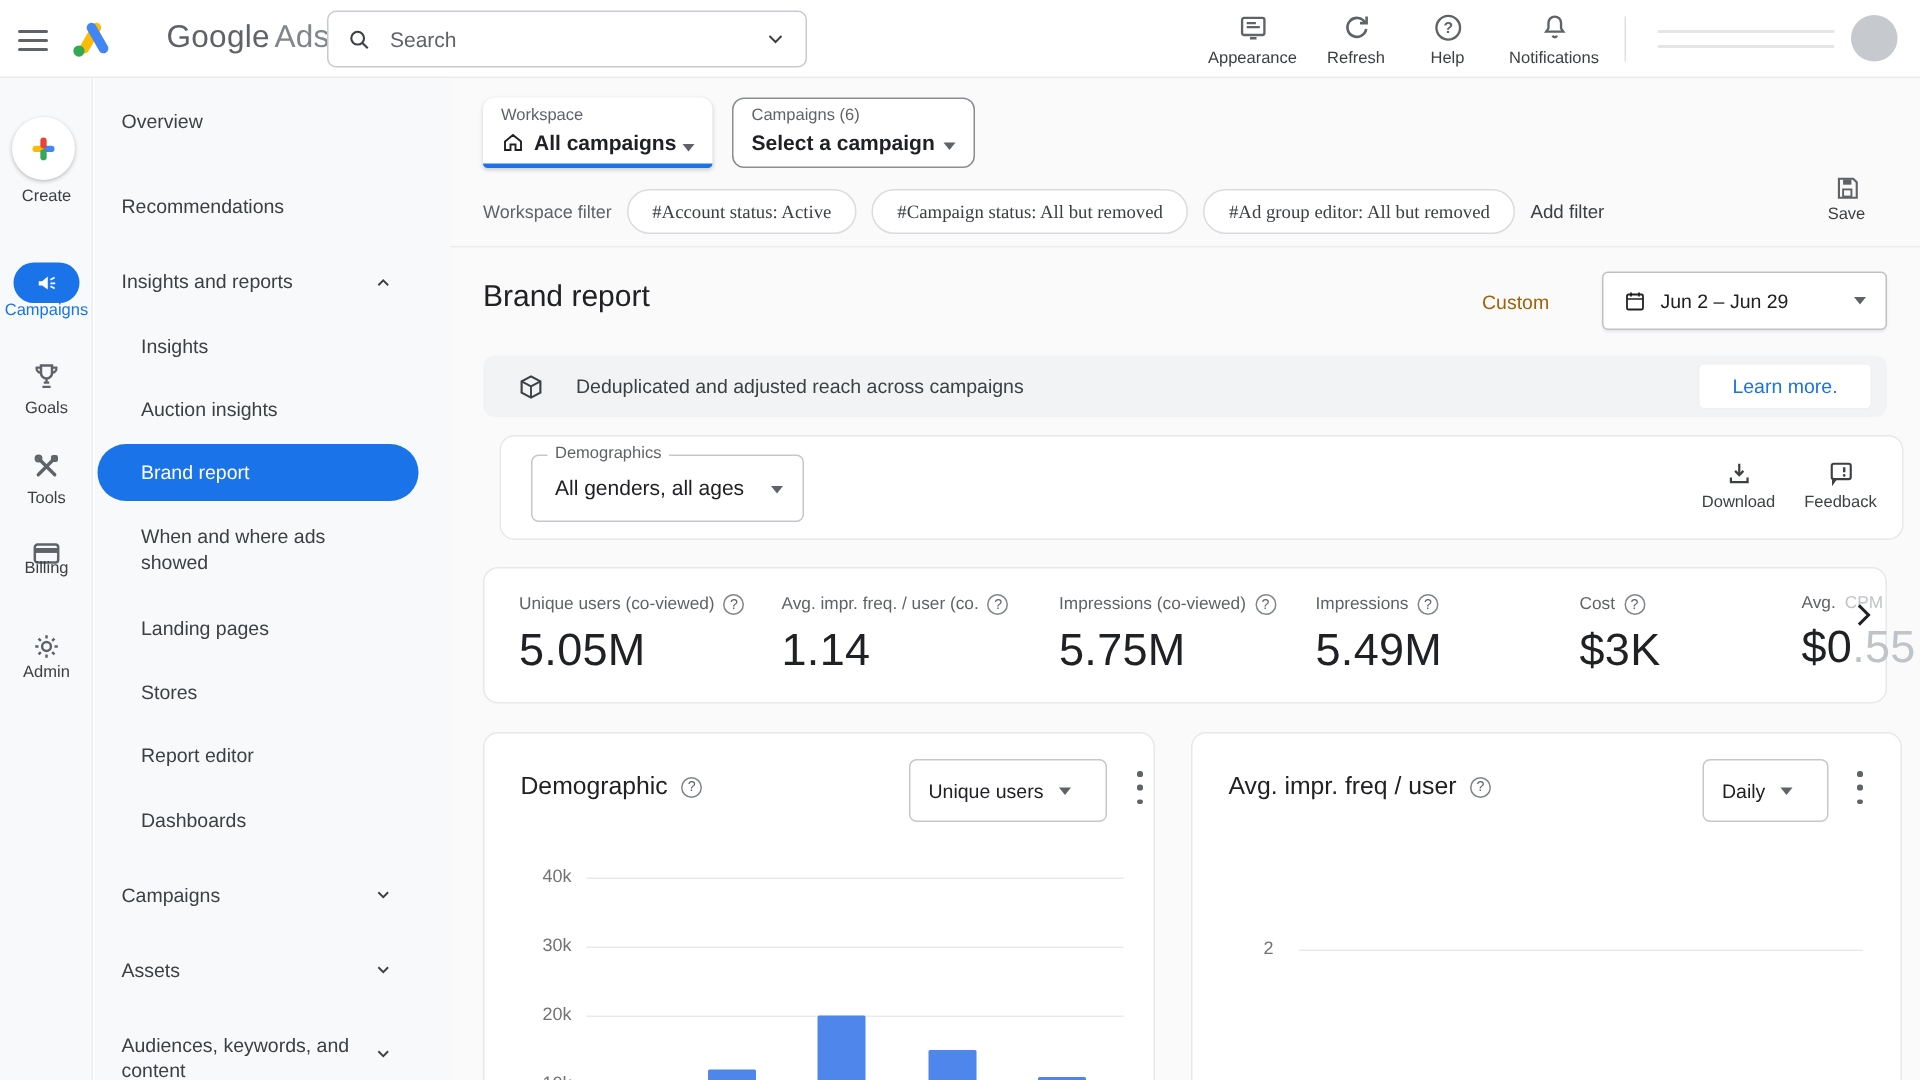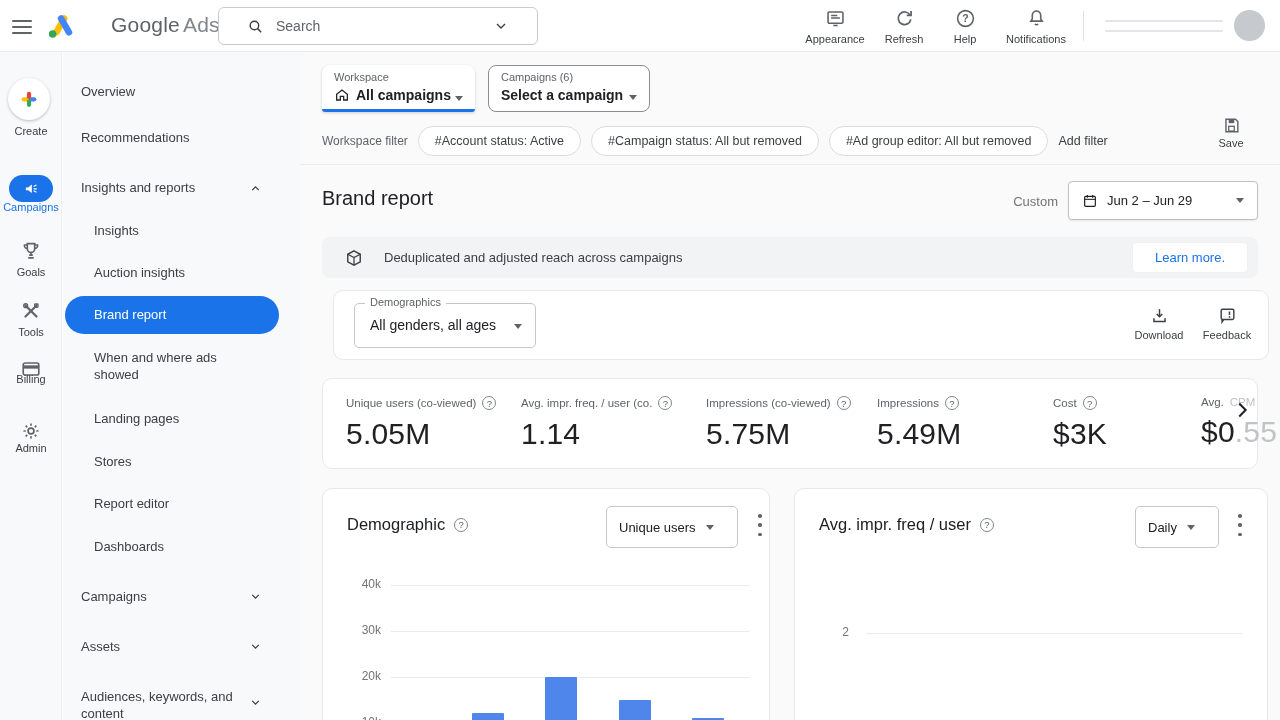--- a/index.html
+++ b/index.html
@@ -8,21 +8,21 @@
   svg { display:block; }
 
   
   #topbar { position:absolute; left:0; top:0; width:1280px; height:52px; background:#fff; border-bottom:1px solid #ebebeb; z-index:5; }
   .burger { position:absolute; left:10px; top:16px; width:24px; height:20px; cursor:pointer; }
   .burger span { display:block; height:2.5px; background:#5f6368; margin:3.5px 2px; border-radius:1px; }
   .brand-logo { position:absolute; left:44px; top:11px; }
   .brand-text { position:absolute; left:86px; top:13px; font-size:21px; color:#5f6368; letter-spacing:.2px; }
   .brand-text b { font-weight:500; color:#5f6368;margin-left:25px; }
   .brand-text span.ads { color:#80868b; font-weight:400; margin-left:3px; }
-  .searchbox { position:absolute; left:218px; top:7px; width:320px; height:38px; border:1px solid #c7cace; border-radius:6px; background:#fff; display:flex; align-items:center; padding:0 28px; }
+  .searchbox { position:absolute; left:218px; top:7px; width:320px; height:38px; border:1px solid #c7cace; border-radius:6px; background:#fff; display:flex; align-items:center; padding:0 12px; }
   .searchbox .ph { flex:1; margin-left:12px; font-size:14px; color:#5f6368; }
   .tb-action { position:absolute; top:8px; width:72px; text-align:center; cursor:pointer; }
   .tb-action .glyph { height:22px; display:flex; justify-content:center; }
   .tb-action .lbl { font-size:11px; color:#3c4043; margin-top:3px; }
   .tb-divider { position:absolute; left:1083px; top:11px; width:1px; height:30px; background:#e0e0e0; }
   .redline { position:absolute; height:2px; background:#e3e5e8; border-radius:1px; }
   .avatar { position:absolute; left:1234px; top:10px; width:31px; height:31px; border-radius:50%; background:#c6c9cd; cursor:pointer; }
 
   
   #rail { position:absolute; left:0; top:52px; width:62px; bottom:0; background:#f8f9fa; border-right:1px solid #eceef0; }
@@ -47,28 +47,28 @@
   .ws-card .bluebar { position:absolute; left:0; bottom:0; width:100%; height:3px; background:#1a73e8; border-radius:0 0 3px 3px; }
   .cp-card { position:absolute; left:188px; top:13px; width:162px; height:47px; background:#fff; border:1px solid #8a8d91; border-radius:8px; cursor:pointer; }
   .cp-card .cap { position:absolute; left:12px; top:5px; font-size:11px; color:#5f6368; }
   .cp-card .val { position:absolute; left:12px; top:21px; font-size:14px; font-weight:700; color:#202124; }
   .tri { width:0; height:0; border-left:4.5px solid transparent; border-right:4.5px solid transparent; border-top:5.5px solid #5f6368; }
   .ws-card .tri { position:absolute; right:12px; top:31px; }
   .cp-card .tri { position:absolute; right:12px; top:29px; }
 
   .filter-row { position:absolute; left:22px; top:74px; display:flex; align-items:center; gap:10px; }
   .filter-cap { font-size:12px; color:#5f6368; }
-  .chip { height:30px; line-height:28px; padding:0 16px; border:1px solid #dadce0; border-radius:15px; background:#fff; font-size:12.5px; font-weight:500; color:#3c4043; cursor:pointer; white-space:nowrap; }
+  .chip { height:30px; line-height:28px; padding:0 16px; border:1px solid #dadce0; border-radius:15px; background:#fff; font-size:12.5px; font-weight:500; color:#3c4043; cursor:pointer; white-space:nowrap;font-family:Liberation Serif, serif; }
   .addfilter { font-size:12.5px; font-weight:500; color:#3c4043; cursor:pointer; }
   .save-block { position:absolute; left:908px; top:64px; width:46px; text-align:center; cursor:pointer; }
   .save-block .lbl { font-size:11px; color:#3c4043; margin-top:2px; }
   .hdivider { position:absolute; left:0; top:112px; width:980px; height:1px; background:#ededed; }
 
   .page-title { position:absolute; left:22px; top:135px; font-size:20px; font-weight:500; color:#202124; }
-  .range-type { position:absolute; left:688px; top:142px; width:70px; text-align:right; font-size:13px; color:#737373; }
+  .range-type { position:absolute; left:688px; top:142px; width:70px; font-size:13px; color:#a16207; }
   .date-box { position:absolute; left:768px; top:129px; width:190px; height:39px; background:#fff; border:1px solid #bdc1c6; border-radius:4px; display:flex; align-items:center; padding:0 13px; gap:9px; cursor:pointer; box-shadow:0 1px 2px rgba(0,0,0,.08); }
   .date-box .val { flex:1; font-size:13px; font-weight:500; color:#202124; }
 
   .banner { position:absolute; left:22px; top:185px; width:936px; height:41px; background:#f1f3f4; border-radius:8px; display:flex; align-items:center; padding:0 10px 0 22px; }
   .banner .txt { margin-left:20px; font-size:13px; color:#3c4043; flex:1; }
   .learn-btn { width:116px; height:31px; background:#fff; border:1px solid #f0f0f0; border-radius:4px; color:#1a73e8; font-size:13px; font-weight:500; text-align:center; line-height:29px; cursor:pointer; }
 
   .card { position:absolute; background:#fff; border:1px solid #e7e8ea; border-radius:10px; }
   #demo-filter-card { left:33px; top:238px; width:936px; height:70px; }
   .fieldset { position:absolute; left:20px; top:12px; width:182px; height:45px; border:1px solid #c4c7cb; border-radius:5px; cursor:pointer; }
@@ -221,21 +221,21 @@
   <div class="rail-ico" style="top:368px">
     <svg width="22" height="22" viewBox="0 0 24 24">
         <circle cx="12" cy="12" r="3.2" fill="none" stroke="#5f6368" stroke-width="1.8"></circle>
         <path d="M12 3.8v2.4M12 17.8v2.4M3.8 12h2.4M17.8 12h2.4M6.2 6.2l1.7 1.7M16.1 16.1l1.7 1.7M17.8 6.2l-1.7 1.7M7.9 16.1l-1.7 1.7" stroke="#5f6368" stroke-width="1.8"></path>
       </svg>
   </div>
   <div class="rail-label" style="top:390px">Admin</div>
 </div>
 
 <div id="sidebar">
-  <div class="nav-item" style="left:18px; top:31px">Overview</div>
+  <div class="nav-item" style="left:18px; top:20px">Overview</div>
   <div class="nav-item" style="left:18px; top:77px">Recommendations</div>
   <div class="nav-item" style="left:18px; top:127px">Insights and reports</div>
   <svg class="nav-chev" style="top:130px" width="13" height="13" viewBox="0 0 24 24">
       <polyline points="6,15 12,9 18,15" fill="none" stroke="#3c4043" stroke-width="2.4"></polyline>
     </svg>
 
   <div class="nav-item" style="left:31px; top:170px">Insights</div>
   <div class="nav-item" style="left:31px; top:212px">Auction insights</div>
 
   <div class="nav-pill">

